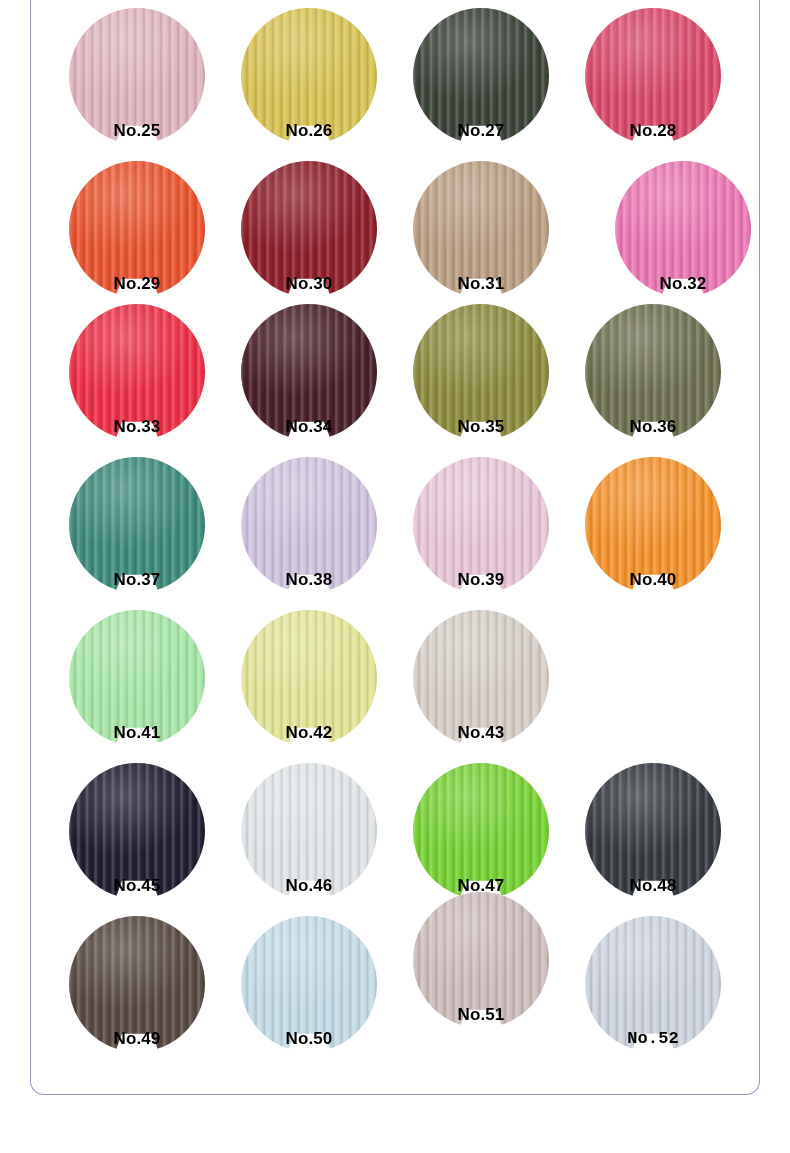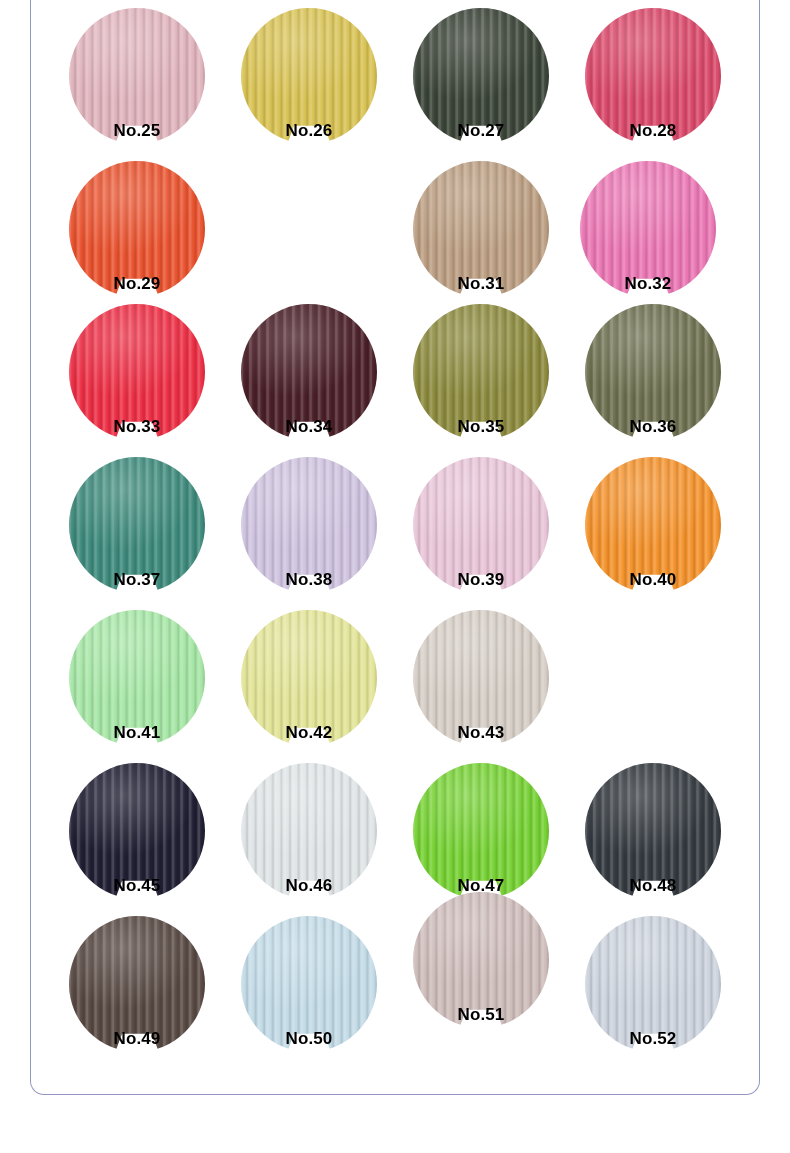--- a/index.html
+++ b/index.html
@@ -154,29 +154,37 @@
       <div class="chip-label">No.28</div>
     </div>
     <div class="swatch-cell" style="left: 51px; top: 161px;">
       <div class="chip">
         <div class="chip-base" style="background: rgb(233, 83, 47);"></div>
         <div class="chip-ribs"></div>
         <div class="chip-shade"></div>
       </div>
       <div class="chip-label">No.29</div>
     </div>
+    <div class="swatch-cell" style="left: 223px; top: 161px;">
+      <div class="chip">
+        <div class="chip-base" style="background: rgb(141, 31, 42);"></div>
+        <div class="chip-ribs"></div>
+        <div class="chip-shade"></div>
+      </div>
+      <div class="chip-label">No.30</div>
+    </div>
     <div class="swatch-cell" style="left: 395px; top: 161px;">
       <div class="chip">
         <div class="chip-base" style="background: rgb(187, 158, 130);"></div>
         <div class="chip-ribs"></div>
         <div class="chip-shade"></div>
       </div>
       <div class="chip-label">No.31</div>
     </div>
-    <div class="swatch-cell" style="left: 562px; top: 161px;">
+    <div class="swatch-cell" style="left: 597px; top: 161px;">
       <div class="chip">
         <div class="chip-base" style="background: rgb(234, 119, 180);"></div>
         <div class="chip-ribs"></div>
         <div class="chip-shade"></div>
       </div>
       <div class="chip-label">No.32</div>
     </div>
     <div class="swatch-cell" style="left: 51px; top: 304px;">
       <div class="chip">
         <div class="chip-base" style="background: rgb(236, 47, 69);"></div>
@@ -314,21 +322,21 @@
       <div class="chip-label">No.50</div>
     </div>
     <div class="swatch-cell" style="left: 395px; top: 892px;">
       <div class="chip">
         <div class="chip-base" style="background: rgb(205, 188, 186);"></div>
         <div class="chip-ribs"></div>
         <div class="chip-shade"></div>
       </div>
       <div class="chip-label">No.51</div>
     </div>
-    <div class="swatch-cell" style="left: 567px; top: 916px;">
+    <div class="swatch-cell" style="left: 567px; top: 916px; font-family: Liberation Mono, monospace;">
       <div class="chip">
         <div class="chip-base" style="background: rgb(204, 211, 221);"></div>
         <div class="chip-ribs"></div>
         <div class="chip-shade"></div>
       </div>
       <div class="chip-label">No.52</div>
     </div>
   </div>
 
 </body></html>

